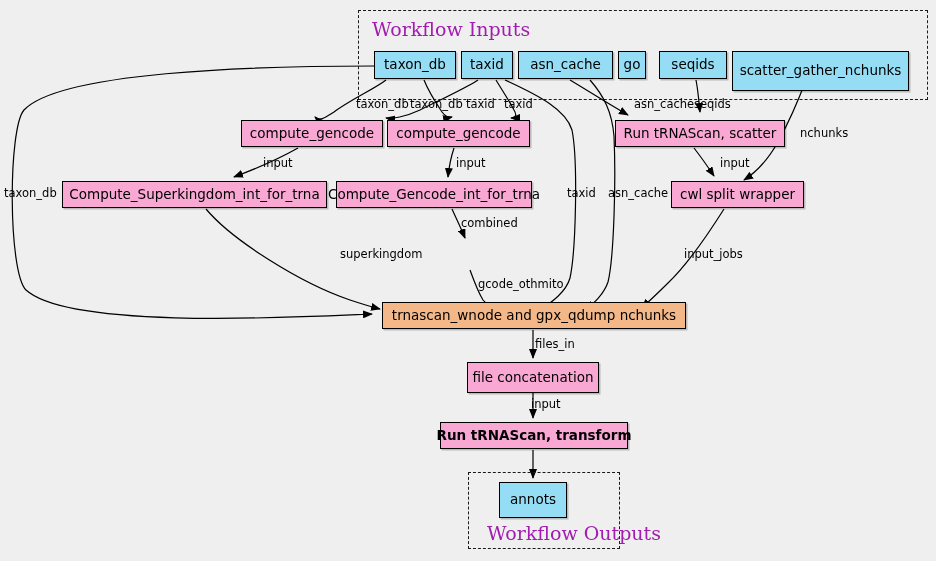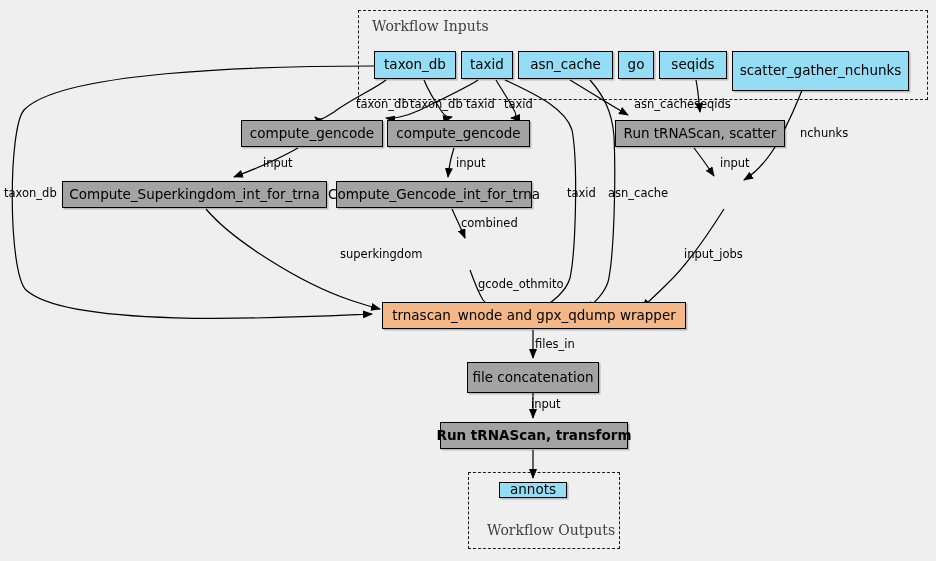--- a/index.html
+++ b/index.html
@@ -30,35 +30,35 @@
     display: flex;
     align-items: center;
     justify-content: center;
     font-size: 13.5px;
     color: #000;
     white-space: nowrap;
     line-height: 1;
     box-shadow: 1.5px 1.5px 0 rgba(0,0,0,0.22);
   }
   .node.input  { background: #94ddf4; }
-  .node.step   { background: #a3a3a3; }
+  .node.step   { background: #f9a8d4; }
   .node.accent { background: #f4b888; }
   .node.output { background: #94ddf4; }
 
   .cluster {
     position: absolute;
     box-sizing: border-box;
     border: 1.6px dashed #1a1a1a;
     background: transparent;
   }
   .cluster-label {
     position: absolute;
     font-family: "DejaVu Serif", serif;
-    font-size: 14px;
-    color: #404040;
+    font-size: 19px;
+    color: #a21caf;
     white-space: nowrap;
   }
   .elabel {
     position: absolute;
     font-size: 11.5px;
     color: #000;
     white-space: nowrap;
     line-height: 1;
   }
 </style>
@@ -119,36 +119,37 @@
 
   <div class="cluster" style="left:358px; top:10px; width:570px; height:90px;"></div>
   <div class="cluster-label" style="left:372px; top:18px;">Workflow Inputs</div>
 
   <div class="cluster" style="left:468px; top:472px; width:152px; height:77px;"></div>
   <div class="cluster-label" style="left:487px; top:522px;">Workflow Outputs</div>
 
   <div class="node input" style="left:374px; top:51px; width:82px; height:28px;">taxon_db</div>
   <div class="node input" style="left:461px; top:51px; width:52px; height:28px;">taxid</div>
   <div class="node input" style="left:518px; top:51px; width:95px; height:28px;">asn_cache</div>
-  <div class="node input" style="left:618px; top:51px; width:36px; height:28px;">go</div>
+  <div class="node input" style="left:618px; top:51px; width:28px; height:28px;">go</div>
   <div class="node input" style="left:659px; top:51px; width:68px; height:28px;">seqids</div>
   <div class="node input" style="left:732px; top:51px; width:177px; height:40px;">scatter_gather_nchunks</div>
 
   <div class="node step" style="left:241px; top:120px; width:142px; height:27px;">compute_gencode</div>
   <div class="node step" style="left:387px; top:120px; width:143px; height:27px;">compute_gencode</div>
   <div class="node step" style="left:62px; top:181px; width:265px; height:27px;">Compute_Superkingdom_int_for_trna</div>
 
   <div class="node step" style="left:615px; top:120px; width:170px; height:27px;">Run tRNAScan, scatter</div>
   <div class="node step" style="left:336px; top:181px; width:196px; height:27px;">Compute_Gencode_int_for_trna</div>
+  <div class="node step" style="left:671px; top:181px; width:133px; height:27px;">cwl split wrapper</div>
 
 
-  <div class="node accent" style="left:382px; top:302px; width:304px; height:27px;">trnascan_wnode and gpx_qdump wrapper</div>
+  <div class="node accent" style="left:382px; top:302px; width:304px; height:27px;">trnascan_wnode and gpx_qdump nchunks</div>
   <div class="node step" style="left:467px; top:362px; width:132px; height:31px;">file concatenation</div>
   <div class="node step" style="left:440px; top:422px; width:188px; height:27px;font-weight:bold;">Run tRNAScan, transform</div>
-  <div class="node output" style="left:499px; top:482px; width:68px; height:16px;">annots</div>
+  <div class="node output" style="left:499px; top:482px; width:68px; height:36px;">annots</div>
 
   <div class="elabel" style="left:4px;   top:188px;">taxon_db</div>
   <div class="elabel" style="left:356px; top:99px;">taxon_db</div>
   <div class="elabel" style="left:410px; top:99px;">taxon_db</div>
   <div class="elabel" style="left:466px; top:99px;">taxid</div>
   <div class="elabel" style="left:504px; top:99px;">taxid</div>
   <div class="elabel" style="left:634px; top:99px;">asn_cache</div>
   <div class="elabel" style="left:694px; top:99px;">seqids</div>
   <div class="elabel" style="left:800px; top:128px;">nchunks</div>
   <div class="elabel" style="left:263px; top:158px;">input</div>

